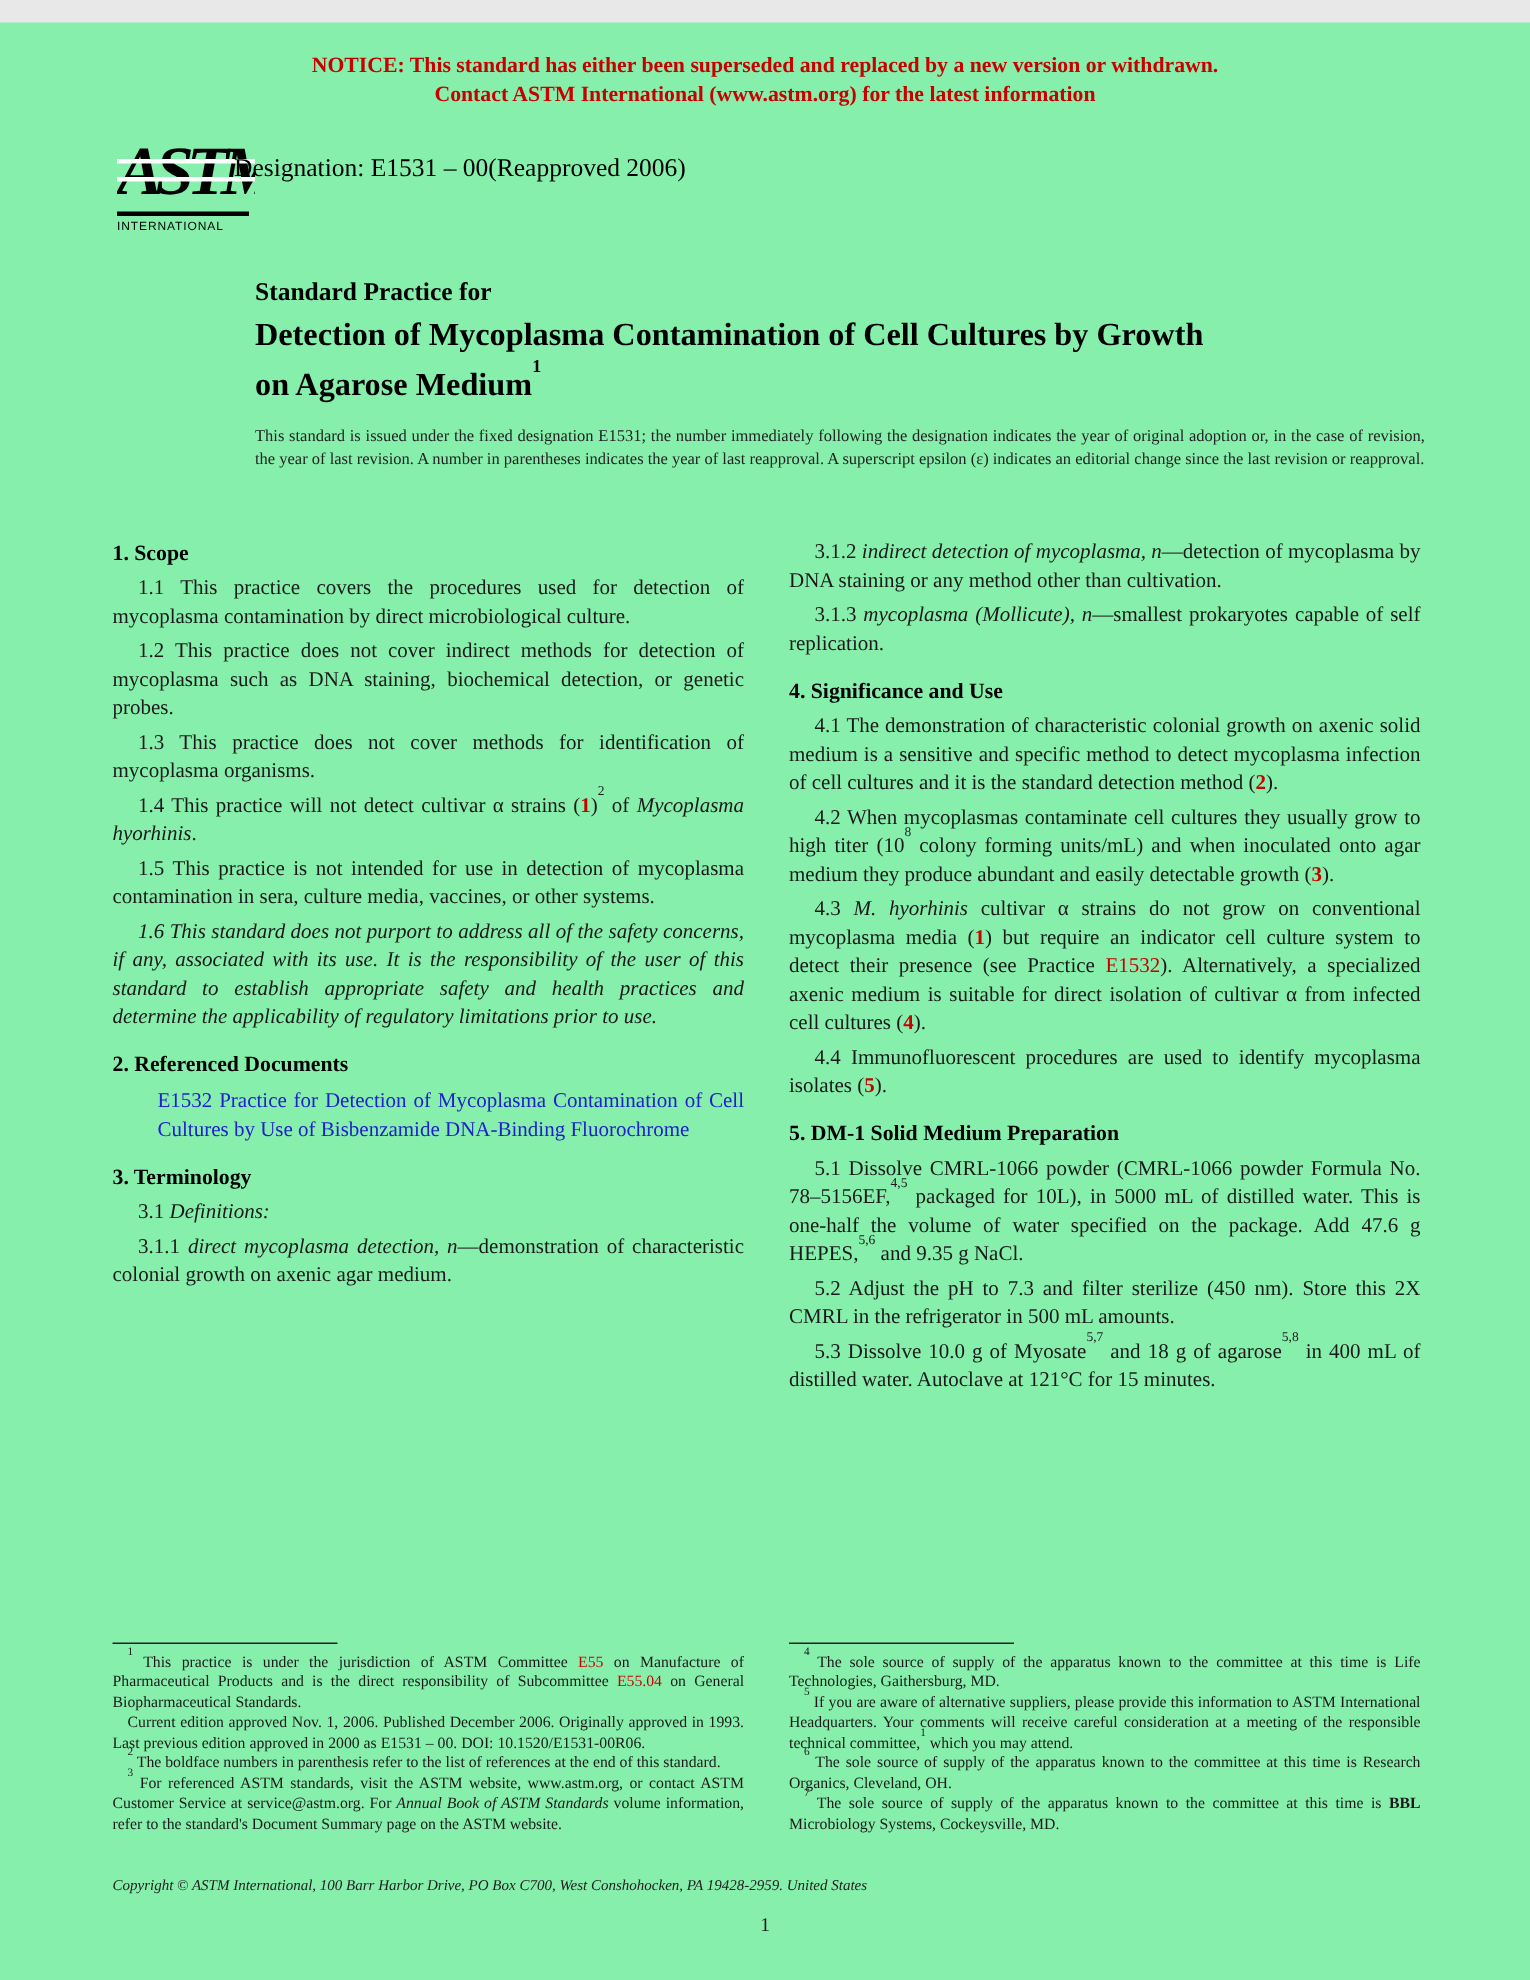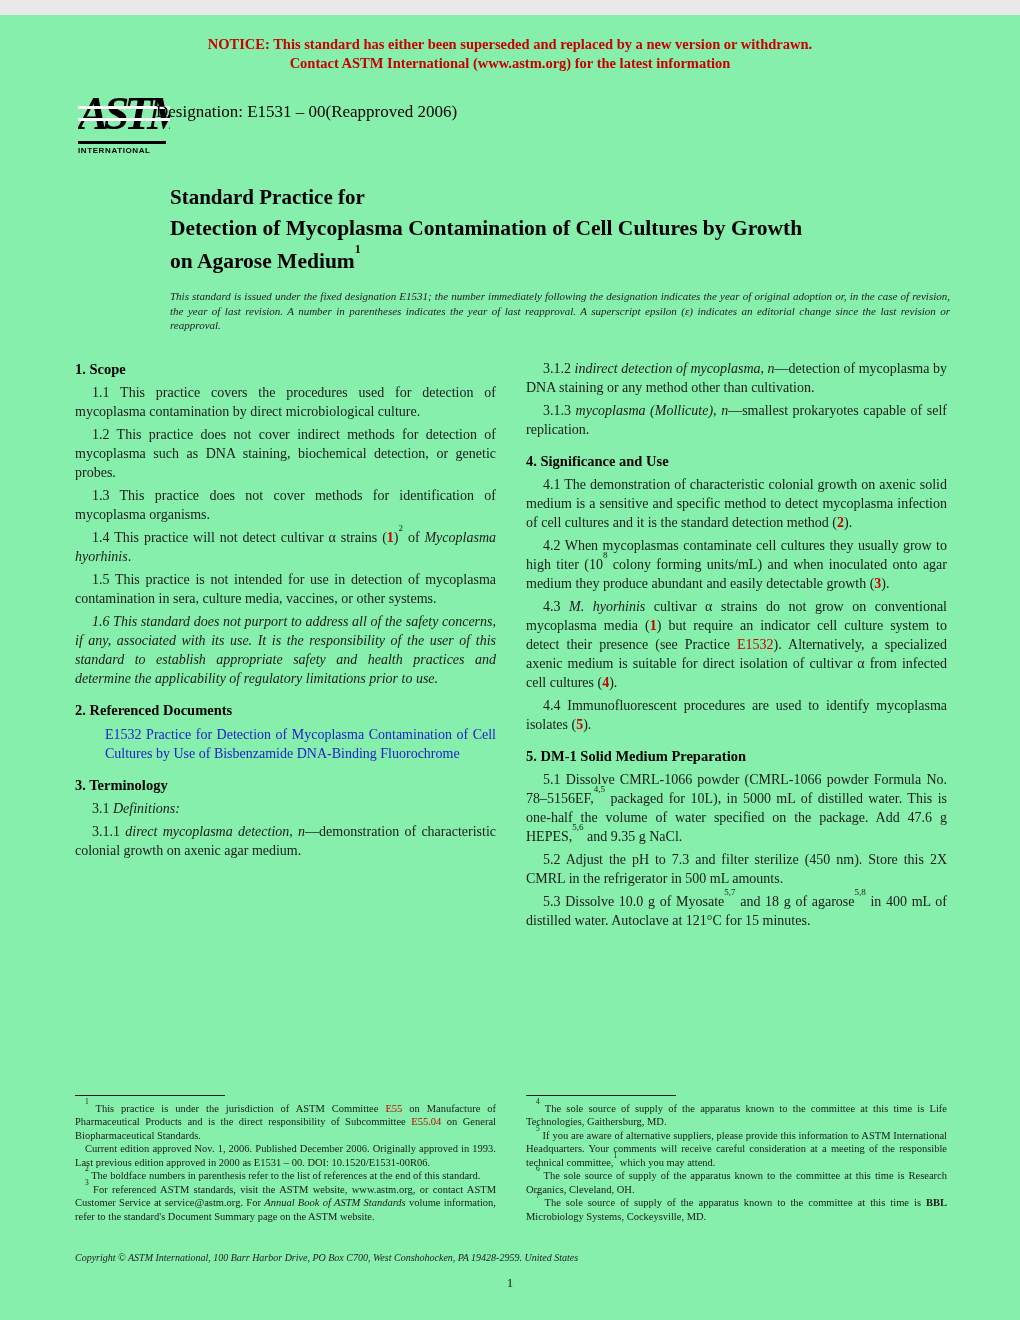--- a/index.html
+++ b/index.html
@@ -14,31 +14,31 @@
     color:#c80000; font-weight:bold; font-size:14.5px; line-height:19px; }
   
   .masthead { position:absolute; top:74px; left:78px; width:870px; height:86px; }
   .logo { position:absolute; top:0; left:0; width:92px; }
   .logo-letters-wrap { position:relative; height:52px; overflow:hidden; }
   .logo-letters { font-style:italic; font-weight:bold; font-size:46px; line-height:50px;
     letter-spacing:-5px; color:#000; }
   .stripe { position:absolute; left:0; width:100%; height:3px; background:#ffffff; }
   .s1 { top:17px; } .s2 { top:29px; }
   .logo-bar { width:88px; border-top:3px solid #000; }
-  .logo-intl { font-family:"Liberation Sans","DejaVu Sans",sans-serif; font-weight:bold;
+  .logo-intl { font-family:"Liberation Sans","DejaVu Sans",sans-serif; font-weight:normal;
     font-size:8px; letter-spacing:0.6px; margin-top:2px; color:#000; }
   .designation { position:absolute; left:78px; top:13px; font-weight:normal; font-size:17px;
     white-space:nowrap; color:#000; }
   
   .title-block { position:absolute; top:170px; left:170px; width:780px; }
-  .kicker { font-weight:bold; font-size:21px; color:#000; }
+  .kicker { font-weight:bold; font-size:17px; color:#000; }
   .doc-title { font-weight:bold; font-size:21.5px; line-height:28px; width:640px;
     margin-top:4px; color:#000; }
   .doc-title sup { font-size:12px; position:relative; top:-7px; }
-  .issued { margin-top:14px; font-size:11px; line-height:14.5px; text-align:justify; color:#222;font-style:italic; }
+  .issued { margin-top:14px; font-size:11px; line-height:14.5px; text-align:justify; color:#222; }
   
   .columns { position:absolute; top:344px; left:75px; width:872px; height:864px;
     display:flex; gap:30px;justify-content:flex-end; }
   .col { width:421px; display:flex; flex-direction:column; }
   .col h3 { font-size:14.5px; font-weight:bold; margin:10px 0 5px; color:#000; }
   .col h3:first-child { margin-top:2px; }
   .col p { font-size:14px; line-height:19px; text-align:justify; text-indent:17px;
     margin:0 0 4px; }
   p.refdoc { padding-left:30px; text-indent:0; margin-top:1px; line-height:19px; }
   .italic-p { font-style:italic; }

